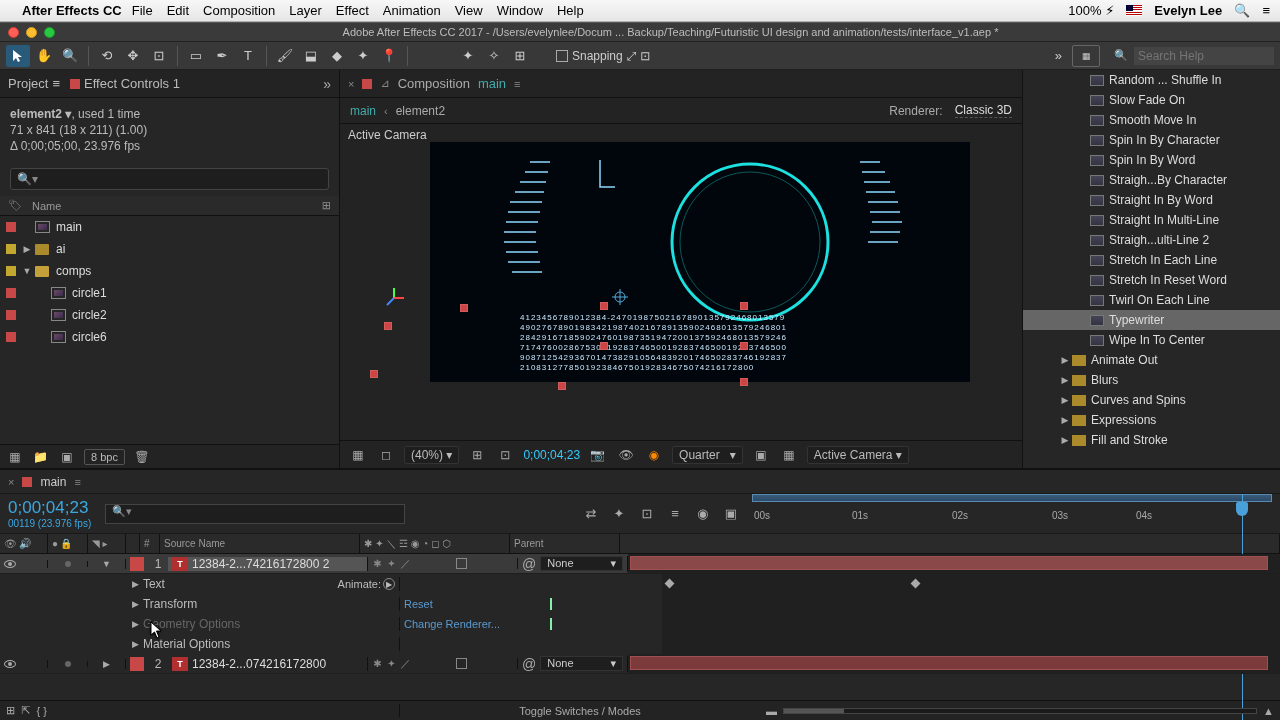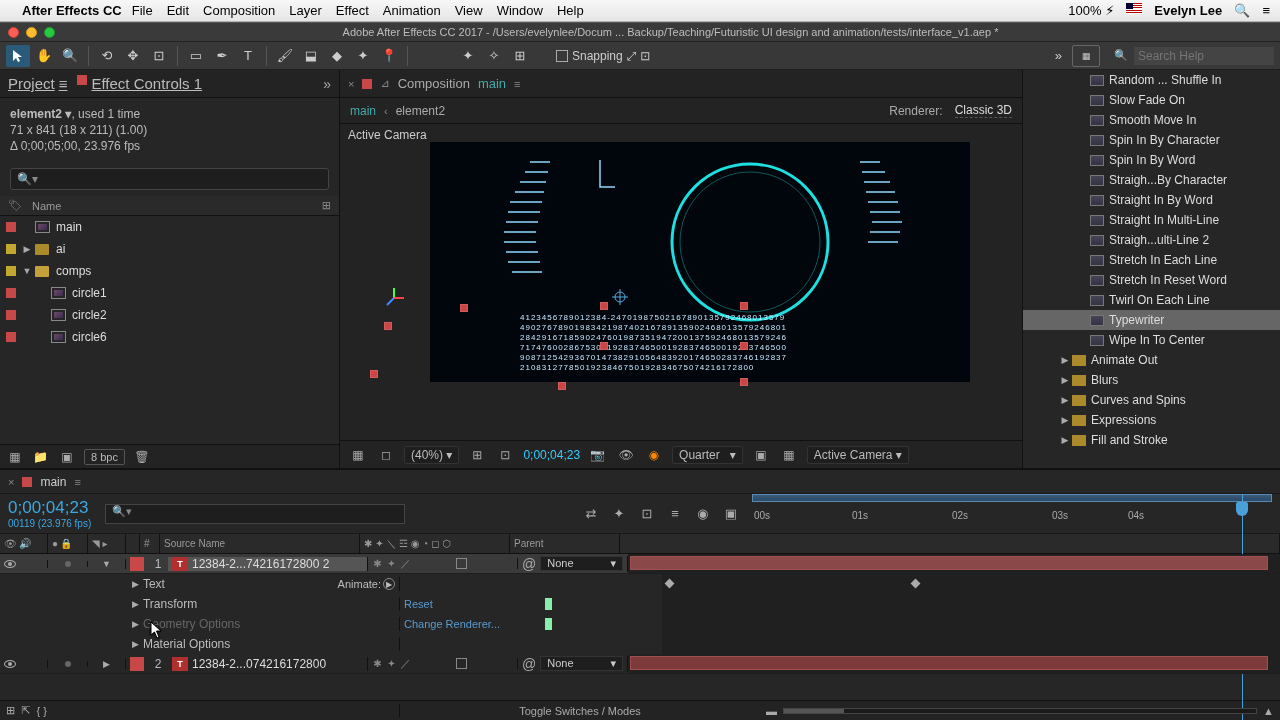--- a/index.html
+++ b/index.html
@@ -3,21 +3,21 @@
 <meta charset="utf-8">
 <style>
 * { margin: 0; padding: 0; box-sizing: border-box; font-family: -apple-system, "Helvetica Neue", sans-serif; }
 body { background: #000; color: #c8c8c8; font-size: 11px; width: 1280px; height: 720px; overflow: hidden; position: relative; }
 
 
 .menubar { height: 22px; background: linear-gradient(#f7f7f7, #e6e6e6); display: flex; align-items: center; color: #000; font-size: 13px; padding: 0 10px; border-bottom: 1px solid #b0b0b0; }
 .menubar .apple { font-size: 14px; margin-right: 12px; }
 .menubar .appname { font-weight: 700; margin-right: 10px; }
 .menubar .menu-item { margin-right: 14px; cursor: default; }
-.menubar .right { margin-left: auto; display: flex; align-items: flex-start; gap: 12px; }
+.menubar .right { margin-left: auto; display: flex; align-items: center; gap: 12px; }
 .menubar .flag { width: 16px; height: 11px; background: linear-gradient(#b00 10%, #fff 10% 20%, #b00 20% 30%, #fff 30% 40%, #b00 40% 50%, #fff 50% 60%, #b00 60% 70%, #fff 70% 80%, #b00 80% 90%, #fff 90%); position: relative; }
 .menubar .flag::before { content:""; position:absolute; left:0; top:0; width:7px; height:6px; background:#003; }
 
 
 .titlebar { height: 20px; background: #3a3a3a; display: flex; align-items: center; color: #bdbdbd; font-size: 11px; padding: 0 8px; border-top:1px solid #555; border-bottom:1px solid #222; }
 .traffic { display: flex; gap: 7px; margin-right: 14px; }
 .dot-close { width:11px; height:11px; border-radius:50%; background:#ff5f57; border:1px solid #d43e34; }
 .dot-min { width:11px; height:11px; border-radius:50%; background:#febc2e; border:1px solid #d29e1f; }
 .dot-max { width:11px; height:11px; border-radius:50%; background:#28c840; border:1px solid #1a9e2e; }
 .titlebar .title-text { margin: 0 auto; }
@@ -32,21 +32,21 @@
 .snap .box { width:12px; height:12px; border:1px solid #aaa; }
 .search-help { display:flex; align-items:center; gap:6px; color:#aaa; margin-left:12px; }
 .search-help input { background:#444; border:none; color:#aaa; font-size:12px; padding:2px 4px; width:140px; }
 
 
 .main { display:flex; height: 398px; background:#1a1a1a; }
 
 
 .left-col { width: 340px; background:#262626; display:flex; flex-direction:column; border-right:1px solid #111; }
 .panel-tabs { display:flex; align-items:center; height:28px; background:#232323; padding:0 8px; gap:10px; border-bottom:1px solid #111; }
-.panel-tab { color:#bbb; font-size:15px; display:flex; align-items:flex-start; gap:4px;text-decoration:underline; }
+.panel-tab { color:#bbb; font-size:13px; display:flex; align-items:center; gap:4px; }
 .panel-tab .sw { width:10px; height:10px; background:#c84848; }
 .panel-tabs .more { margin-left:auto; color:#aaa; font-size:14px; }
 
 .proj-info { padding:8px 10px; font-size:12px; color:#bbb; line-height:16px; }
 .proj-search { margin:6px 10px; height:22px; background:#1e1e1e; border:1px solid #444; border-radius:3px; display:flex; align-items:center; padding:0 6px; }
 .proj-search span { color:#888; font-size:12px; }
 
 .proj-head { display:flex; align-items:center; height:20px; background:#2a2a2a; padding:0 8px; font-size:11px; color:#999; border-bottom:1px solid #111; }
 .proj-head .tag { width:14px; height:14px; margin-right:10px; color:#888; }
 .proj-head .thumb-toggle { margin-left:auto; color:#888; }
@@ -141,21 +141,21 @@
 .layer-row .parent .sel { background:#1e1e1e; border:1px solid #333; padding:0 6px; flex:1; font-size:11px; color:#ccc; display:flex; justify-content:space-between; }
 .layer-row.selected { background:#3a3a3a; }
 .layer-row.selected .name { background:#555; }
 .layer-row .bar-area { flex:1; position:relative; height:100%; background:#202020; }
 .layer-bar { position:absolute; top:2px; height:14px; background:#7d3a3a; border:1px solid #a05050; }
 
 .prop-row { height:20px; display:flex; align-items:center; font-size:12px; color:#bbb; }
 .prop-row .spacer1 { width:128px; border-right:1px solid #111; }
 .prop-row .prop-name { width:272px; display:flex; align-items:center; gap:4px; padding:0 4px; border-right:1px solid #111; }
 .prop-row .prop-name.dim { color:#666; }
-.prop-row .prop-val { width:152px; padding:0 4px; color:#5a9acf; font-size:11px; border-right:7px solid #86efac; }
+.prop-row .prop-val { width:152px; padding:0 4px; color:#5a9acf; font-size:11px; border-right:2px solid #86efac; }
 .prop-row .parent-col { width:110px; border-right:1px solid #111; }
 .prop-row .kf-area { flex:1; position:relative; background:#202020; height:100%; }
 .kf { position:absolute; width:7px; height:7px; background:#aaa; transform:rotate(45deg); top:6px; }
 .prop-row .prop-name .animate-btn { margin-left:auto; display:flex; align-items:center; gap:2px; color:#bbb; font-size:11px; }
 
 .tl-foot { height:20px; display:flex; align-items:center; background:#232323; border-top:1px solid #111; font-size:11px; color:#aaa; }
 .tl-foot .left-tools { width:400px; display:flex; align-items:center; gap:6px; padding:0 6px; border-right:1px solid #111; }
 .tl-foot .toggle { flex:1; text-align:center; }
 
 
@@ -601,21 +601,21 @@
       <div class="t">≡</div>
       <div class="t">◉</div>
       <div class="t">▣</div>
     </div>
     <div class="tl-ruler">
       <div class="workbar"></div>
       <span class="tick" style="left:2px">00s</span>
       <span class="tick" style="left:100px">01s</span>
       <span class="tick" style="left:200px">02s</span>
       <span class="tick" style="left:300px">03s</span>
-      <span class="tick" style="left:376px">04s</span>
+      <span class="tick" style="left:384px">04s</span>
       <div class="playhead" style="left:490px"></div>
     </div>
   </div>
 
   <div class="tl-head">
     <div class="cell" style="width:48px;">👁 🔊</div>
     <div class="cell" style="width:40px;">● 🔒</div>
     <div class="cell" style="width:38px;">◥ ▸</div>
     <div class="cell" style="width:14px;"></div>
     <div class="cell" style="width:20px;">#</div>

